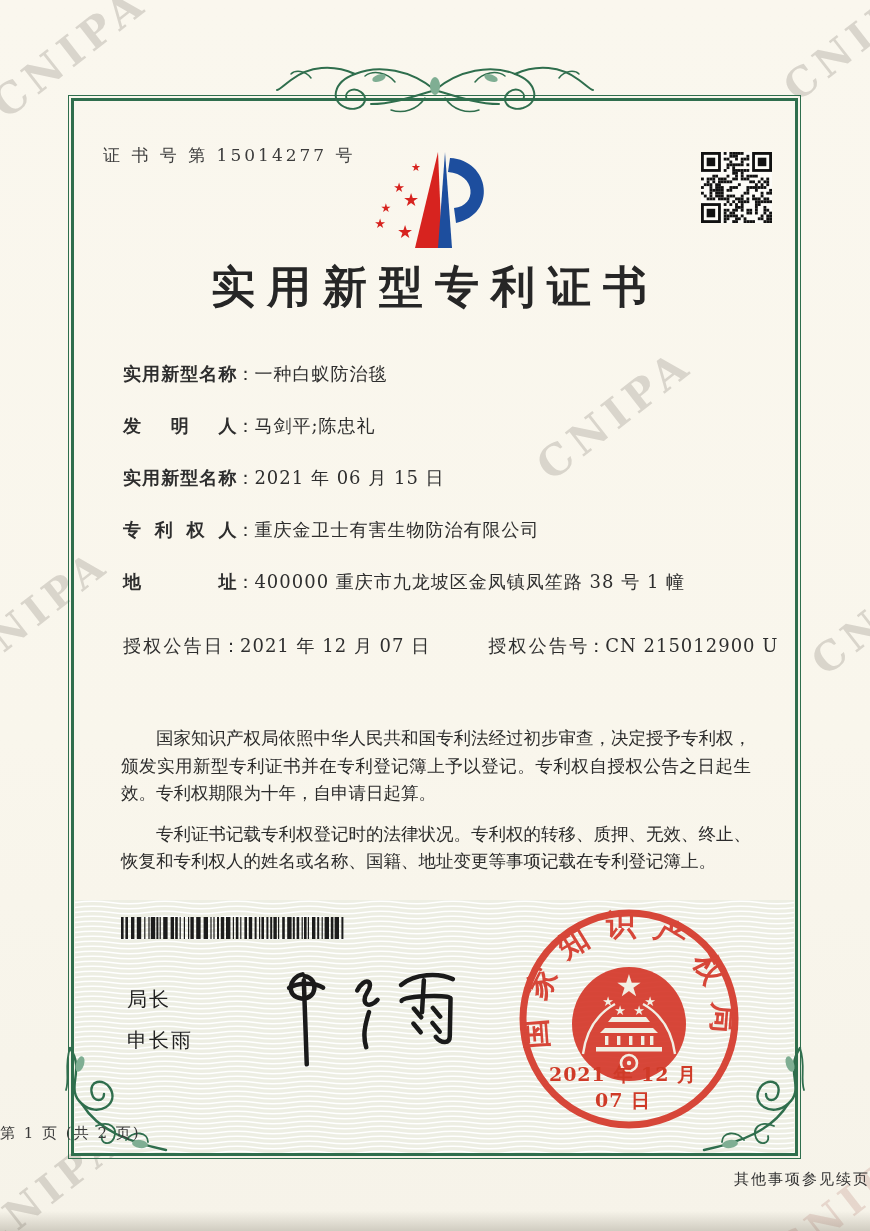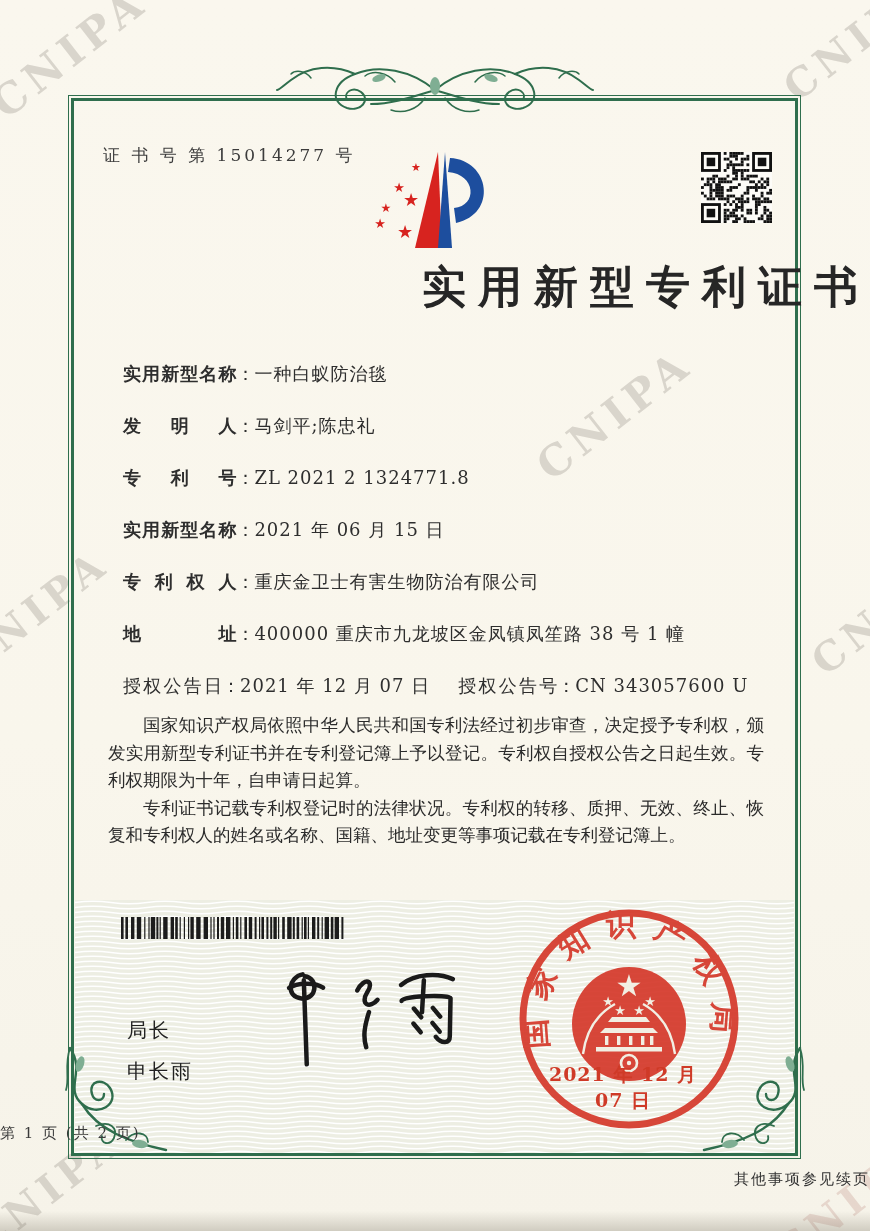--- a/index.html
+++ b/index.html
@@ -13,33 +13,33 @@
       font-family:"DejaVu Serif",serif;}
   
   .frame{position:absolute;left:68px;top:95px;width:731px;height:1062px;
          border:1px solid #2f6e4d;}
   .frame-inner{position:absolute;left:2px;top:2px;right:2px;bottom:2px;
          border:3px solid #2f6e4d;}
   .waves{position:absolute;left:75px;top:900px;width:719px;height:255px;}
   .certno{position:absolute;left:103px;top:144px;font-size:17px;letter-spacing:3px;color:#3c3c3c;}
   .logo{position:absolute;left:372px;top:148px;width:128px;height:104px;}
   .qr{position:absolute;left:701px;top:152px;width:71px;height:71px;}
-  .title{position:absolute;left:0;top:258px;width:870px;text-align:right;
+  .title{position:absolute;left:0;top:258px;width:870px;text-align:center;
          font-size:44px;font-weight:bold;letter-spacing:12px;color:#262626;}
   .fields{position:absolute;left:123px;top:362px;width:620px;font-size:18px;}
   .frow{height:52px;white-space:nowrap;}
   .lbl{display:inline-block;width:6.3em;text-align:justify;text-align-last:justify;vertical-align:top;font-weight:bold;}
   .lbl-s{display:inline-block;width:5.5em;text-align:justify;text-align-last:justify;vertical-align:top;}
   .val{letter-spacing:1px;}
-  .grant{display:flex;gap:28px;}
+  .grant{display:flex;gap:58px;margin-top:12px;}
   .paras{position:absolute;left:108px;top:712px;width:656px;font-size:17.5px;
          line-height:27.5px;text-align:justify;color:#2b2b2b;}
-  .paras p{margin:0;text-indent:2em;}
+  .paras p{margin:13px;text-indent:2em;}
   .barcode{position:absolute;left:120px;top:917px;width:226px;height:22px;}
-  .signer{position:absolute;left:127px;top:1017px;font-size:20px;letter-spacing:2px;color:#222;}
+  .signer{position:absolute;left:127px;top:986px;font-size:20px;letter-spacing:2px;color:#222;}
   .signer div{margin-bottom:14px;}
   .sig{position:absolute;left:252px;top:952px;width:240px;height:122px;transform:rotate(-2deg);}
   .seal{position:absolute;left:512px;top:902px;width:234px;height:234px;opacity:.92;}
   .sealdate{position:absolute;left:538px;top:1062px;width:170px;text-align:center;
             font-size:19px;font-weight:bold;letter-spacing:1px;color:#cf3a27;}
   .pageinfo{position:absolute;left:0;top:1124px;width:870px;
             font-size:15px;letter-spacing:2px;color:#3a3a3a;}
   .footnote{position:absolute;left:0;top:1170px;width:870px;text-align:right;
             font-size:15px;letter-spacing:2px;color:#333;}
   .bshadow{position:absolute;left:0;right:0;bottom:0;height:20px;
@@ -364,34 +364,31 @@
   <div class="title">实用新型专利证书</div>
 
   <div class="fields">
     <div class="frow">
       <span class="lbl">实用新型名称</span><span>：</span><span class="val">一种白蚁防治毯</span>
     </div>
     <div class="frow">
       <span class="lbl">发明人</span><span>：</span><span class="val">马剑平;陈忠礼</span>
     </div>
     <div class="frow">
-      <span class="lbl">专利号</span><span>：</span><span class="val">ZL 2021 2 1324771.8</span>
-    </div>
-    <div class="frow">
       <span class="lbl">实用新型名称</span><span>：</span><span class="val">2021 年 06 月 15 日</span>
     </div>
     <div class="frow">
       <span class="lbl">专利权人</span><span>：</span><span class="val">重庆金卫士有害生物防治有限公司</span>
     </div>
     <div class="frow">
       <span class="lbl">地址</span><span>：</span><span class="val">400000 重庆市九龙坡区金凤镇凤笙路 38 号 1 幢</span>
     </div>
     <div class="frow grant">
       <span><span class="lbl-s">授权公告日</span><span>：</span><span class="val">2021 年 12 月 07 日</span></span>
-      <span><span class="lbl-s">授权公告号</span><span>：</span><span class="val">CN 343057600 U</span></span>
+      <span><span class="lbl-s">授权公告号</span><span>：</span><span class="val">CN 215012900 U</span></span>
     </div>
   </div>
 
   <div class="paras">
     <p>国家知识产权局依照中华人民共和国专利法经过初步审查，决定授予专利权，颁发实用新型专利证书并在专利登记簿上予以登记。专利权自授权公告之日起生效。专利权期限为十年，自申请日起算。</p>
     <p>专利证书记载专利权登记时的法律状况。专利权的转移、质押、无效、终止、恢复和专利权人的姓名或名称、国籍、地址变更等事项记载在专利登记簿上。</p>
   </div>
 
   <svg class="barcode" id="bc-svg" viewBox="0 0 226 22" preserveAspectRatio="none">
       <rect x="1" y="0" width="2.6" height="22" fill="#1c1c1c"></rect>

